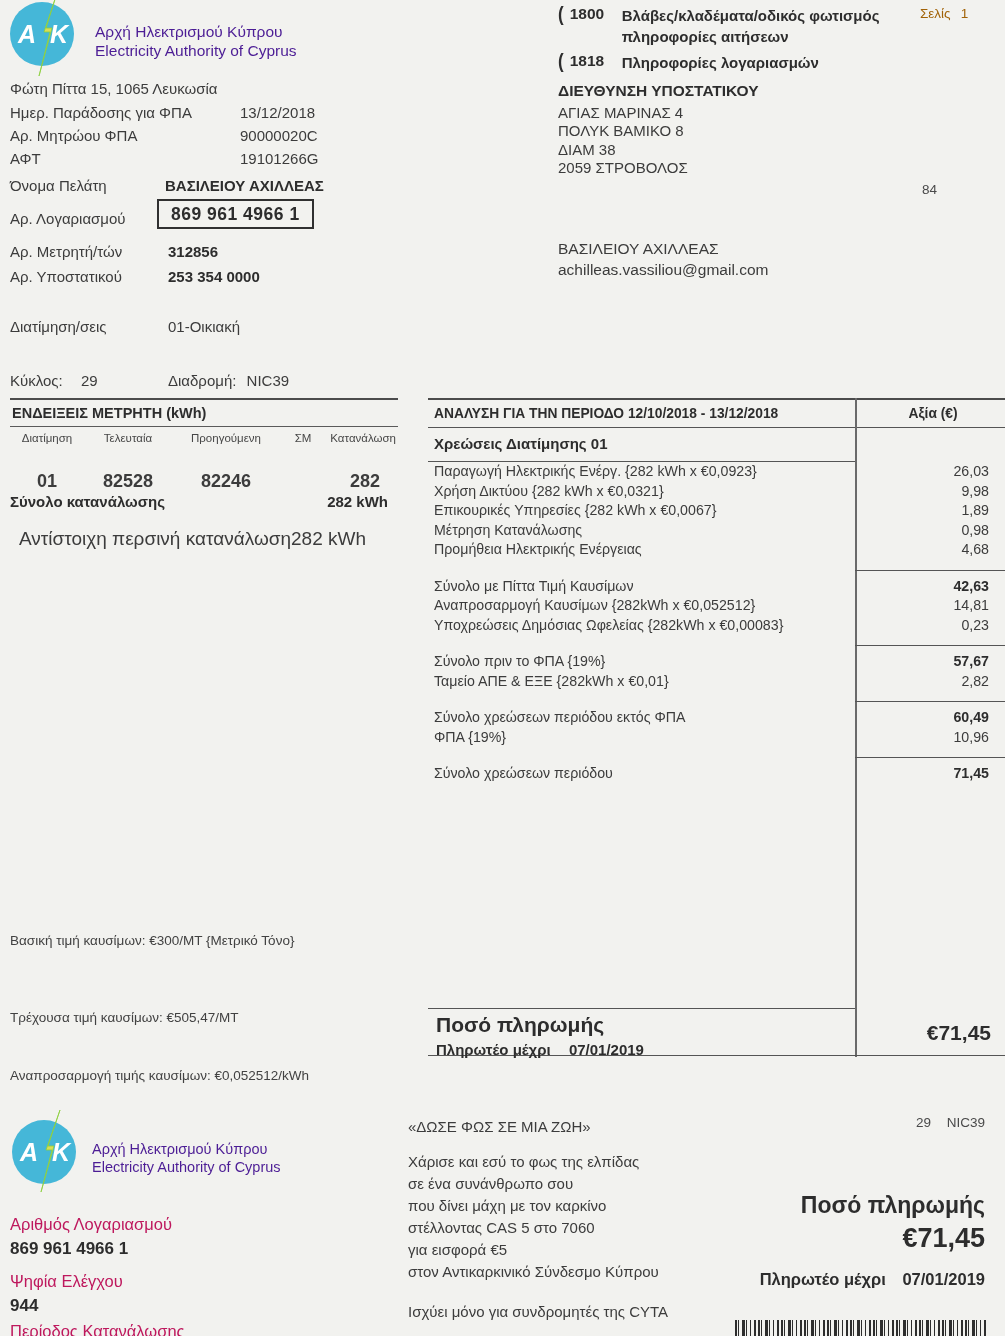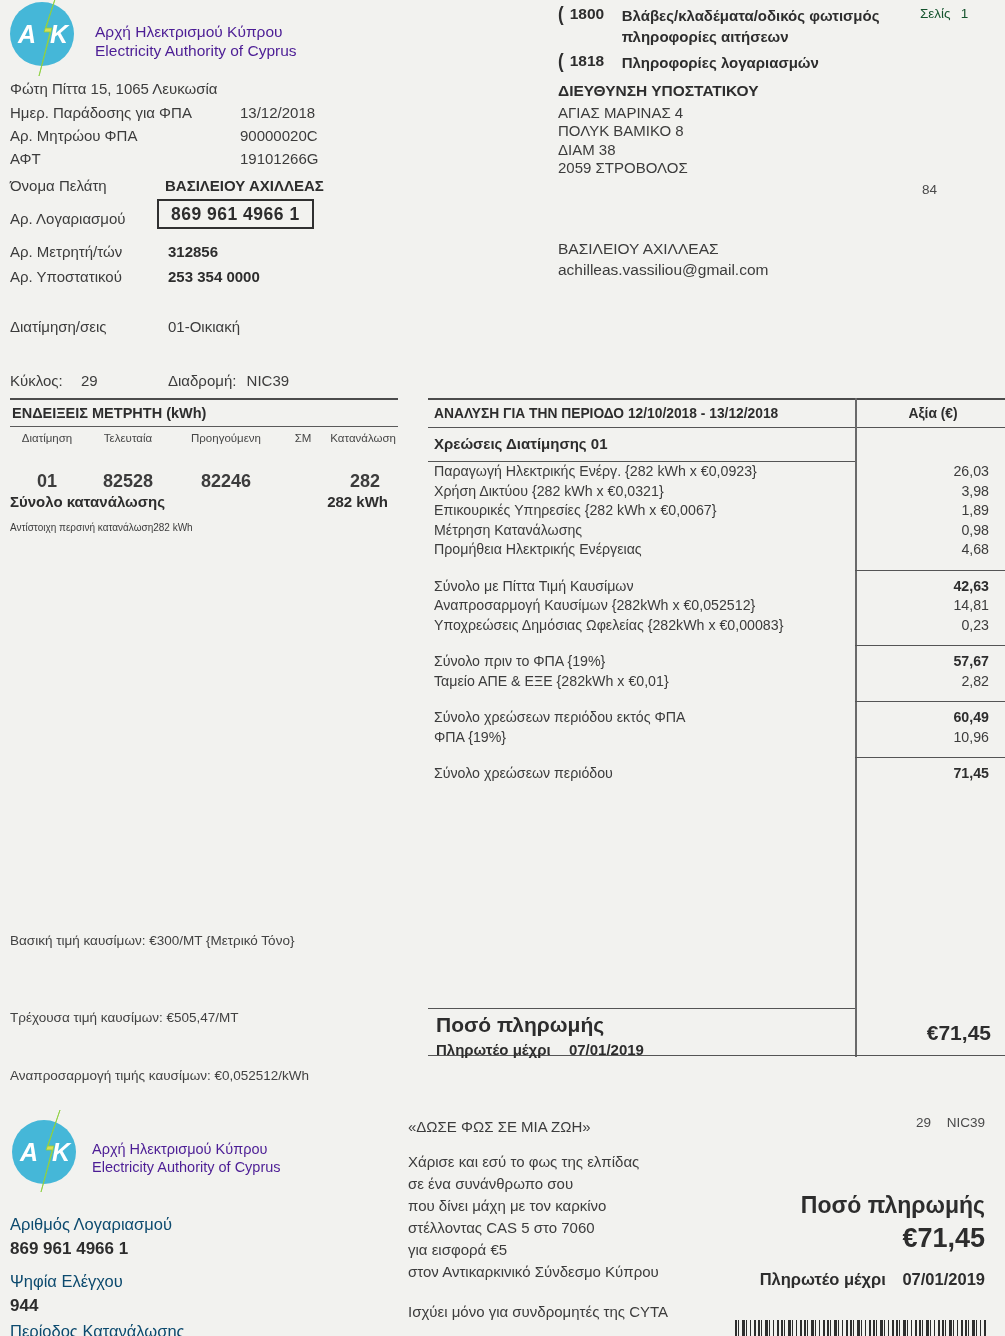--- a/index.html
+++ b/index.html
@@ -41,21 +41,21 @@
   .m-underline{border-top:1.5px solid #5a5a5a;}
   .m-grid{display:grid;grid-template-columns:74px 88px 108px 46px 1fr;}
   .m-cols{font-size:11.5px;color:#474747;padding-top:5px;}
   .m-cols span{text-align:center;}
   .m-cols span:last-child{text-align:right;padding-right:2px;}
   .m-row{margin-top:27px;font-size:18px;font-weight:bold;}
   .m-row span{text-align:center;}
   .m-row span:last-child{text-align:right;padding-right:18px;}
   .m-total{display:flex;justify-content:space-between;font-weight:bold;font-size:15px;color:#2d2d2d;margin-top:1px;}
   .m-total .mv{padding-right:10px;}
-  .m-prev{display:flex;justify-content:flex-start;font-size:10px;margin-top:12px;}
+  .m-prev{display:flex;justify-content:flex-end;font-size:19px;margin-top:18px;}
   .m-prev .mv{padding-right:32px;}
 
   
   .analysis{left:428px;top:398px;width:577px;height:660px;}
   .a-divider{position:absolute;left:427px;top:0;width:1.5px;height:659px;background:#6a6a6a;}
   .a-head{display:flex;align-items:center;border-top:2.5px solid #4c4c4c;border-bottom:1.5px solid #555;padding:6px 0 6px 6px;}
   .a-head-title{flex:1;font-weight:bold;font-size:13.8px;color:#2d2d2d;}
   .a-head-value{width:144px;text-align:center;font-weight:bold;font-size:13.8px;color:#2d2d2d;}
   .a-section{width:415px;border-bottom:1.5px solid #555;font-weight:bold;font-size:15px;color:#2d2d2d;padding:7px 6px 9px 6px;}
   .a-group{font-size:14.2px;line-height:19.5px;}
@@ -69,21 +69,21 @@
   .a-payment{position:absolute;left:0;top:610px;width:577px;height:47px;border-bottom:1.5px solid #555;}
   .a-payment::before{content:"";position:absolute;left:0;top:0;width:427px;border-top:1.5px solid #555;}
   .ap-label{position:absolute;left:8px;top:5px;font-weight:bold;font-size:21px;color:#2d2d2d;}
   .ap-due{position:absolute;left:8px;top:33px;font-weight:bold;font-size:15px;color:#2d2d2d;}
   .ap-due .d{margin-left:14px;}
   .ap-amount{position:absolute;right:14px;top:13px;font-weight:bold;font-size:21px;color:#2d2d2d;}
 
   .fuel-note{position:absolute;left:10px;font-size:13.5px;color:#424242;}
 
   
-  .f-label{font-size:16.5px;color:#0c4a6e;}
+  .f-label{font-size:16.5px;color:#be185d;}
   .f-value{font-weight:bold;font-size:17px;color:#2d2d2d;}
   .campaign{left:408px;top:1118px;width:320px;font-size:15px;}
   .campaign-title{margin-bottom:16px;}
   .campaign-lines div{line-height:22px;}
   .campaign-note{margin-top:20px;}
   .f-right{right:20px;top:1115px;width:320px;text-align:right;}
   .f-cycle{font-size:13.5px;color:#4a4a4a;}
   .f-cycle .r{margin-left:12px;}
   .f-pay-label{font-weight:bold;font-size:23px;color:#2d2d2d;margin-top:62px;}
   .f-pay-amount{font-weight:bold;font-size:27px;color:#2d2d2d;margin-top:4px;}
@@ -92,21 +92,21 @@
   .barcode{
     position:absolute;left:735px;top:1320px;width:252px;height:16px;
     background:repeating-linear-gradient(90deg,
       #2e2e2e 0 2px, transparent 2px 3px,
       #2e2e2e 3px 4px, transparent 4px 7px,
       #2e2e2e 7px 10px, transparent 10px 11px,
       #2e2e2e 11px 12px, transparent 12px 15px,
       #2e2e2e 15px 16px, transparent 16px 19px,
       #2e2e2e 19px 21px, transparent 21px 23px);
   }
-  .pageno{font-size:13.5px;color:#14532d;}
+  .pageno{font-size:13.5px;color:#a16207;}
   .pageno .n{margin-left:10px;}
 </style>
 </head>
 <body>
 
 <div class="sheet">
 
   <div class="logo abs" style="left:10px;top:-6px;">
     <div class="logo-circle"></div>
     <span class="logo-a">A</span>
@@ -238,21 +238,21 @@
     </div>
     <div class="a-section">Χρεώσεις Διατίμησης 01</div>
 
     <div class="a-group g1">
       <div class="a-row">
         <div class="a-label">Παραγωγή Ηλεκτρικής Ενέργ. {282 kWh x €0,0923}</div>
         <div class="a-value">26,03</div>
       </div>
       <div class="a-row">
         <div class="a-label">Χρήση Δικτύου {282 kWh x €0,0321}</div>
-        <div class="a-value">3,98</div>
+        <div class="a-value">9,98</div>
       </div>
       <div class="a-row">
         <div class="a-label">Επικουρικές Υπηρεσίες {282 kWh x €0,0067}</div>
         <div class="a-value">1,89</div>
       </div>
       <div class="a-row">
         <div class="a-label">Μέτρηση Κατανάλωσης</div>
         <div class="a-value">0,98</div>
       </div>
       <div class="a-row">

